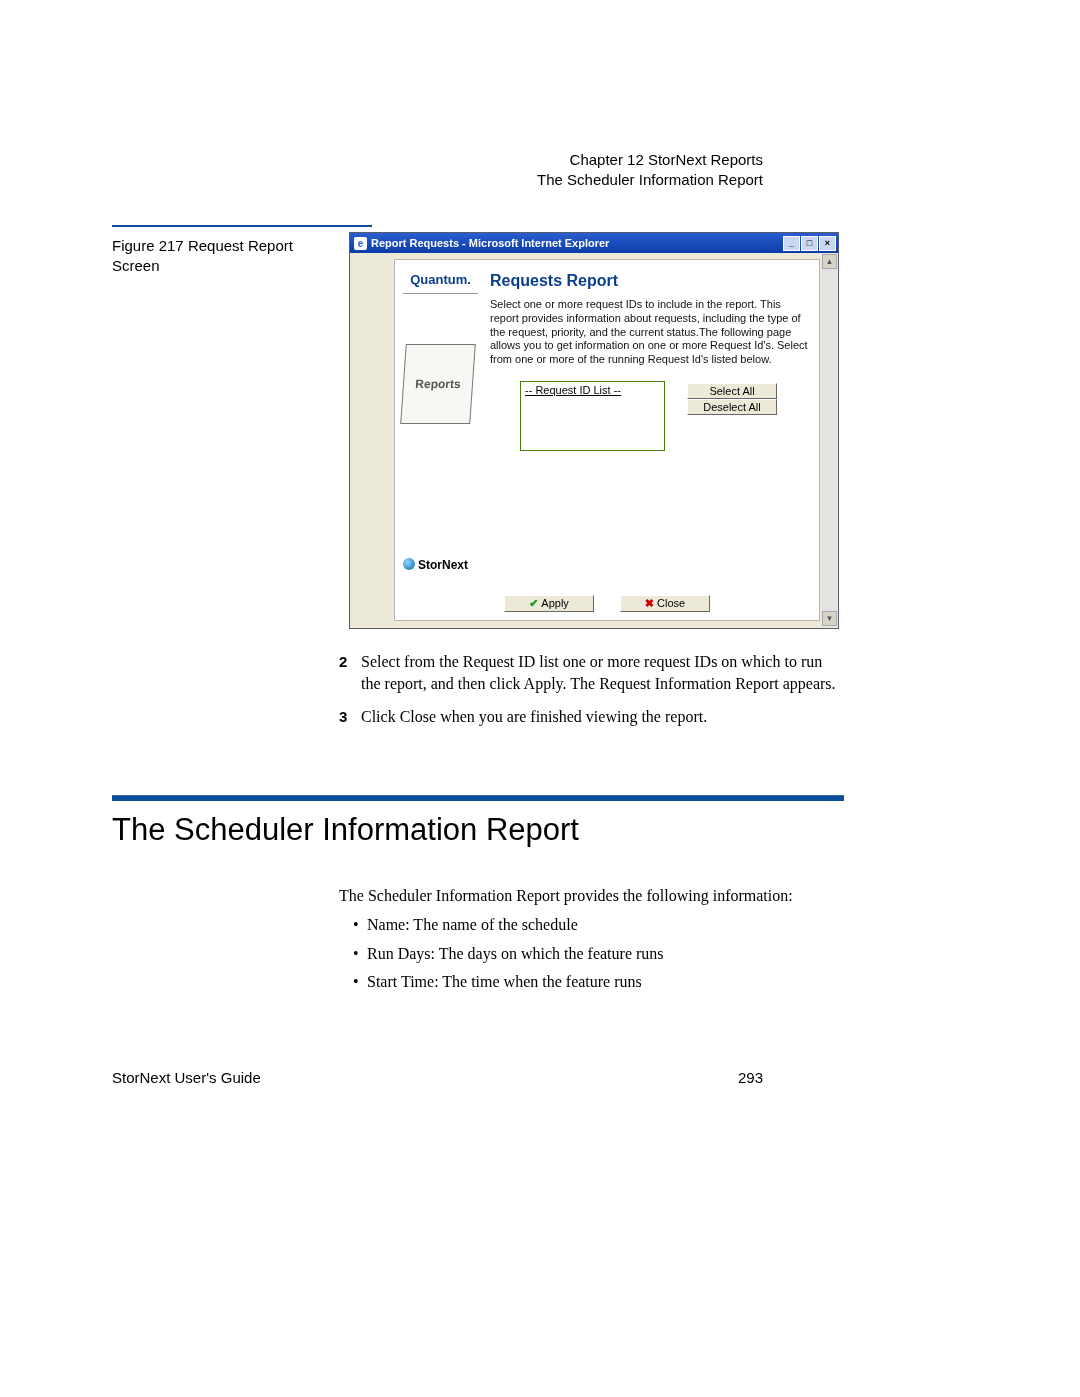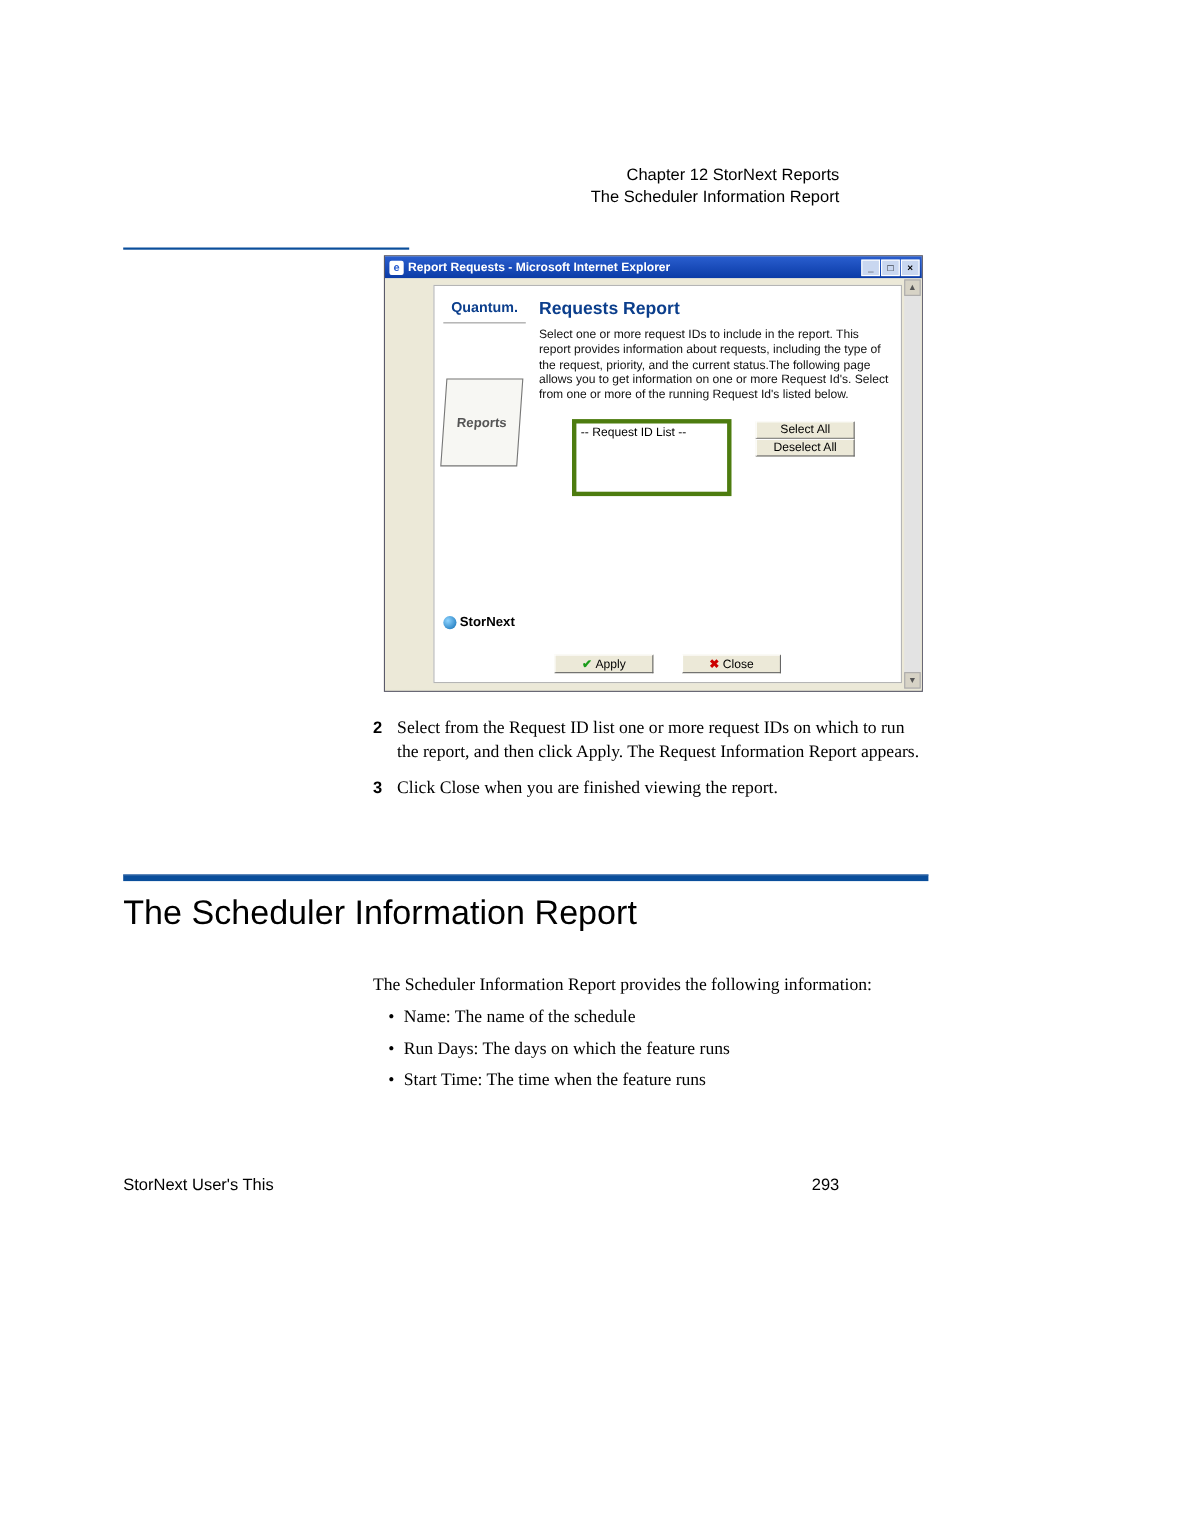--- a/index.html
+++ b/index.html
@@ -143,21 +143,21 @@
     color: #555;
     font-weight: bold;
   }
   .stornext-logo {
     position: absolute;
     bottom: 0;
     left: 0;
     font-size: 12px;
     font-weight: bold;
     color: #000;
-    display:flex;align-items:flex-end;gap:3px;
+    display:flex;align-items:flex-start;gap:3px;
   }
   .stornext-logo .dot {
     width:12px;height:12px;border-radius:50%;
     background: radial-gradient(circle at 35% 35%, #8fd4ff, #0b6bb3);
     display:inline-block;
   }
   .right-content {
     position: absolute;
     left: 95px; top: 12px; right: 10px; bottom: 48px;
   }
@@ -175,25 +175,26 @@
   }
   .rid-zone {
     display: flex;
     gap: 22px;
     align-items:flex-start;
     margin-left: 30px;
   }
   .rid-list {
     width: 145px;
     height: 70px;
-    border: 4px solid #4d7c0f;
+    border: 1px solid #4d7c0f;
     background: #fff;
     font-size: 11px;
     padding: 2px 4px;
     box-sizing: border-box;
+    text-decoration: underline;
   }
   .side-buttons {
     display:flex;flex-direction:column;
     margin-top:2px;
   }
   .xpbtn {
     min-width: 72px;
     padding: 1px 8px;
     font-size: 11px;
     background: #ece9d8;
@@ -285,20 +286,21 @@
 
 <div class="page">
 
   <div class="header-block">
     <div>Chapter 12  StorNext Reports</div>
     <div>The Scheduler Information Report</div>
   </div>
 
   <div class="blue-rule-thin"></div>
 
+  <div class="figure-caption">Figure 217  Request Report Screen</div>
 
   <div class="screenshot">
     <div class="titlebar">
       <span class="ie-icon">e</span>
       <span>Report Requests - Microsoft Internet Explorer</span>
       <span class="spacer"></span>
       <span class="winbtn">_</span>
       <span class="winbtn">□</span>
       <span class="winbtn">×</span>
     </div>
@@ -366,16 +368,16 @@
     <div class="bullet">
       <div class="dotb">•</div>
       <div><span class="b">Run Days</span><span>: The days on which the feature runs</span></div>
     </div>
     <div class="bullet">
       <div class="dotb">•</div>
       <div><span class="b">Start Time</span><span>: The time when the feature runs</span></div>
     </div>
   </div>
 
-  <div class="footer-left">StorNext User's This</div>
+  <div class="footer-left">StorNext User's Guide</div>
   <div class="footer-right">293</div>
 
 </div>
 
 </body></html>

